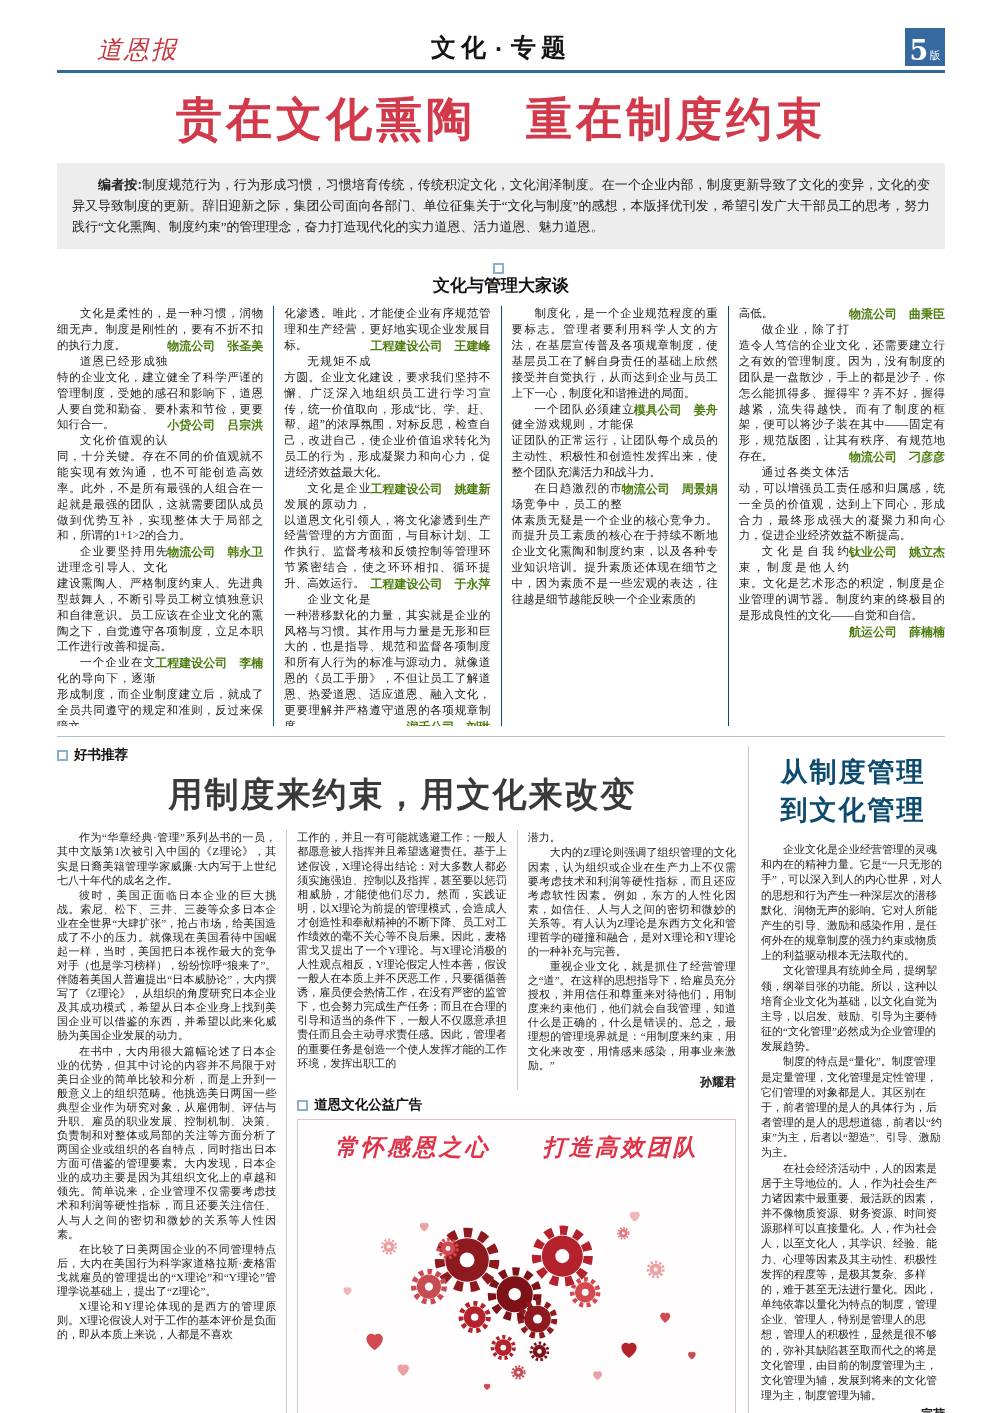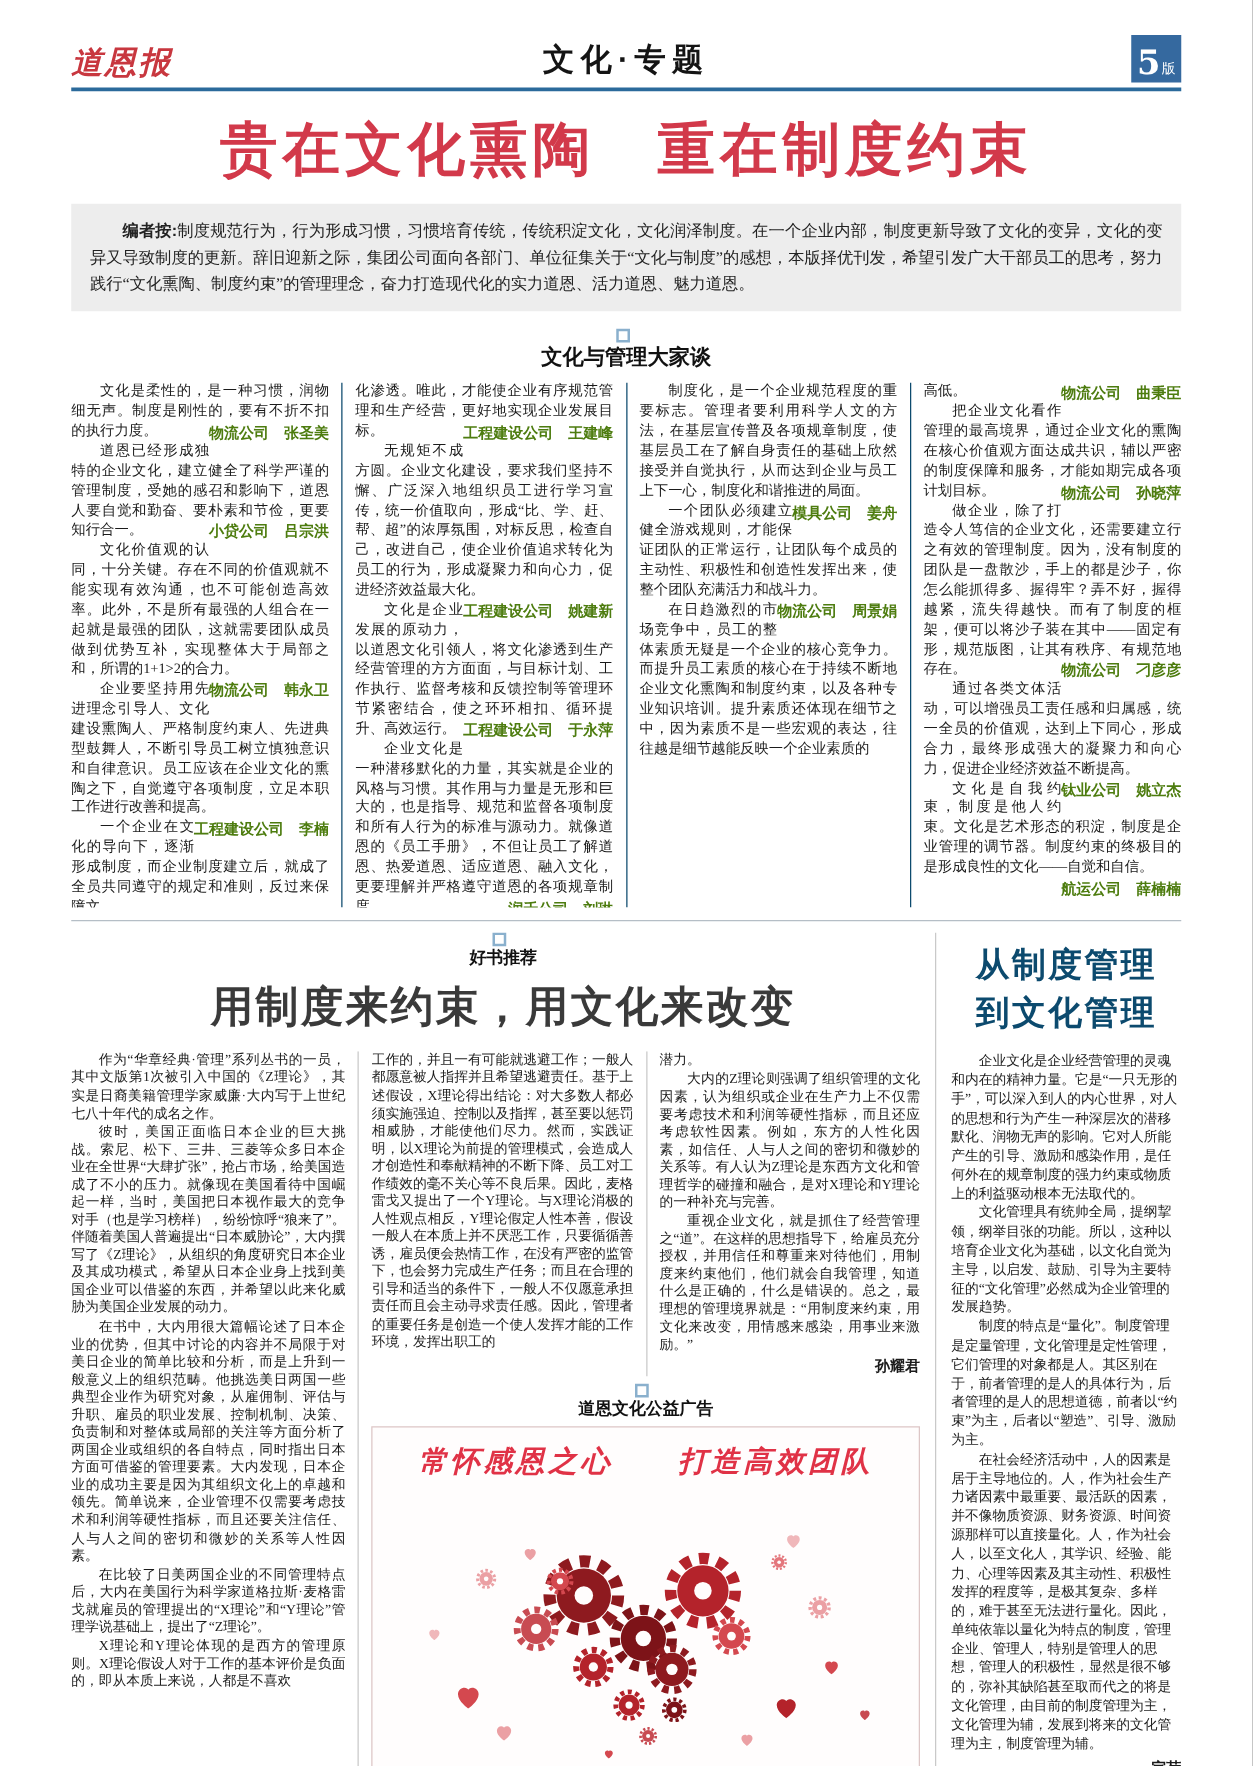--- a/index.html
+++ b/index.html
@@ -6,44 +6,44 @@
     --masthead-red:#c8373f; --headline-red:#d2394a; --page-box-blue:#35699f;
     --rule-blue:#2b6a9b; --slogan-red:#e03246; --sq-blue:#8ab0cd;
   }
   *{box-sizing:border-box;margin:0;padding:0;}
   html,body{background:#9a9a9a;}
   .page{width:1002px;height:1413px;margin:0 auto;background:#fff;position:relative;
     padding:24px 57px 10px;overflow:hidden;
     font-family:"Liberation Serif","DejaVu Serif",serif;color:#1b1b1b;}
   
   .header{position:relative;height:42px;display:flex;justify-content:space-between;align-items:flex-end;}
-  .masthead{font-size:25px;font-weight:bold;font-style:italic;color:var(--masthead-red);
-    font-family:"DejaVu Serif",serif;letter-spacing:2px;}
+  .masthead{font-size:25px;font-weight:normal;font-style:italic;color:var(--masthead-red);
+    font-family:"DejaVu Serif",serif;letter-spacing:2px;margin-left:40px;}
   .section-title{position:absolute;left:50%;transform:translateX(-50%);bottom:2px;
     font-size:25px;font-weight:900;letter-spacing:5px;color:#141414;
-    font-family:Liberation Sans, sans-serif;}
+    font-family:Liberation Mono, monospace;}
   .pagenum-box{width:40px;height:38px;background:var(--page-box-blue);color:#fff;
     display:flex;align-items:flex-end;justify-content:center;gap:1px;padding-bottom:3px;}
   .pagenum-box .num{font-size:27px;font-weight:bold;line-height:.9;font-family:"DejaVu Serif",serif;}
   .pagenum-box .unit{font-size:11px;line-height:1.4;}
   .blue-rule{height:3px;background:var(--rule-blue);margin-top:4px;}
   
   .headline{margin:16px 0 12px;text-align:center;font-size:46px;font-weight:900;
     color:var(--headline-red);letter-spacing:4px;
     font-family:"Liberation Sans","DejaVu Sans",sans-serif;}
   
   .editor{background:#ededed;padding:12px 15px;font-size:13px;line-height:1.6;text-align:justify;color:#222;}
   .editor p{text-indent:2em;}
   .editor .lbl{font-weight:bold;font-family:"Liberation Sans","DejaVu Sans",sans-serif;}
   
   .sec-head{display:flex;align-items:center;font-family:"Liberation Sans","DejaVu Sans",sans-serif;
     font-weight:bold;color:#111;}
   .sq{width:11px;height:11px;border:2px solid var(--sq-blue);margin-right:6px;flex:0 0 auto;}
   .sec-head.big{font-size:17px;flex-direction:column;}
-  .sec-head.small{font-size:13.5px;flex-direction:column;}
+  .sec-head.small{font-size:13.5px;}
   
   .talks{margin-top:14px;}
   .talk-cols{display:flex;margin-top:9px;height:420px;overflow:hidden;}
   .tcol{flex:1 1 0;padding:0 10px;border-right:1px solid #0c4a6e;
     font-size:11.5px;line-height:1.38;text-align:justify;}
   .tcol:first-child{padding-left:0;}
   .tcol:last-child{border-right:none;padding-right:0;}
   .body-p{text-indent:2em;margin:0;}
   .body-p.cont{text-indent:0;}
   .attr{float:right;font-family:"Liberation Sans","DejaVu Sans",sans-serif;
@@ -116,21 +116,20 @@
           <p class="body-p">文化是企业发展的原动力，以道恩文化引领人，将文化渗透到生产经营管理的方方面面，与目标计划、工作执行、监督考核和反馈控制等管理环节紧密结合，使之环环相扣、循环提升、高效运行。<span class="attr">工程建设公司　于永萍</span></p>
           <p class="body-p">企业文化是一种潜移默化的力量，其实就是企业的风格与习惯。其作用与力量是无形和巨大的，也是指导、规范和监督各项制度和所有人行为的标准与源动力。就像道恩的《员工手册》，不但让员工了解道恩、热爱道恩、适应道恩、融入文化，更要理解并严格遵守道恩的各项规章制度。<span class="attr">润禾公司　刘琳</span></p>
         </div>
         <div class="tcol">
           <p class="body-p">制度化，是一个企业规范程度的重要标志。管理者要利用科学人文的方法，在基层宣传普及各项规章制度，使基层员工在了解自身责任的基础上欣然接受并自觉执行，从而达到企业与员工上下一心，制度化和谐推进的局面。<span class="attr">模具公司　姜舟</span></p>
           <p class="body-p">一个团队必须建立健全游戏规则，才能保证团队的正常运行，让团队每个成员的主动性、积极性和创造性发挥出来，使整个团队充满活力和战斗力。<span class="attr">物流公司　周景娟</span></p>
           <p class="body-p">在日趋激烈的市场竞争中，员工的整体素质无疑是一个企业的核心竞争力。而提升员工素质的核心在于持续不断地企业文化熏陶和制度约束，以及各种专业知识培训。提升素质还体现在细节之中，因为素质不是一些宏观的表达，往往越是细节越能反映一个企业素质的</p>
         </div>
         <div class="tcol">
           <p class="body-p cont">高低。<span class="attr">物流公司　曲秉臣</span></p>
-          <p class="body-p">把企业文化看作管理的最高境界，通过企业文化的熏陶在核心价值观方面达成共识，辅以严密的制度保障和服务，才能如期完成各项计划目标。<span class="attr">物流公司　孙晓萍</span></p>
           <p class="body-p">做企业，除了打造令人笃信的企业文化，还需要建立行之有效的管理制度。因为，没有制度的团队是一盘散沙，手上的都是沙子，你怎么能抓得多、握得牢？弄不好，握得越紧，流失得越快。而有了制度的框架，便可以将沙子装在其中——固定有形，规范版图，让其有秩序、有规范地存在。<span class="attr">物流公司　刁彦彦</span></p>
           <p class="body-p">通过各类文体活动，可以增强员工责任感和归属感，统一全员的价值观，达到上下同心，形成合力，最终形成强大的凝聚力和向心力，促进企业经济效益不断提高。<span class="attr">钛业公司　姚立杰</span></p>
           <p class="body-p">文化是自我约束，制度是他人约束。文化是艺术形态的积淀，制度是企业管理的调节器。制度约束的终极目的是形成良性的文化——自觉和自信。<span class="attr">航运公司　薛楠楠</span></p>
         </div>
       </div>
   </section>
 
   <hr class="hdiv">
 
   <div class="bottom">

